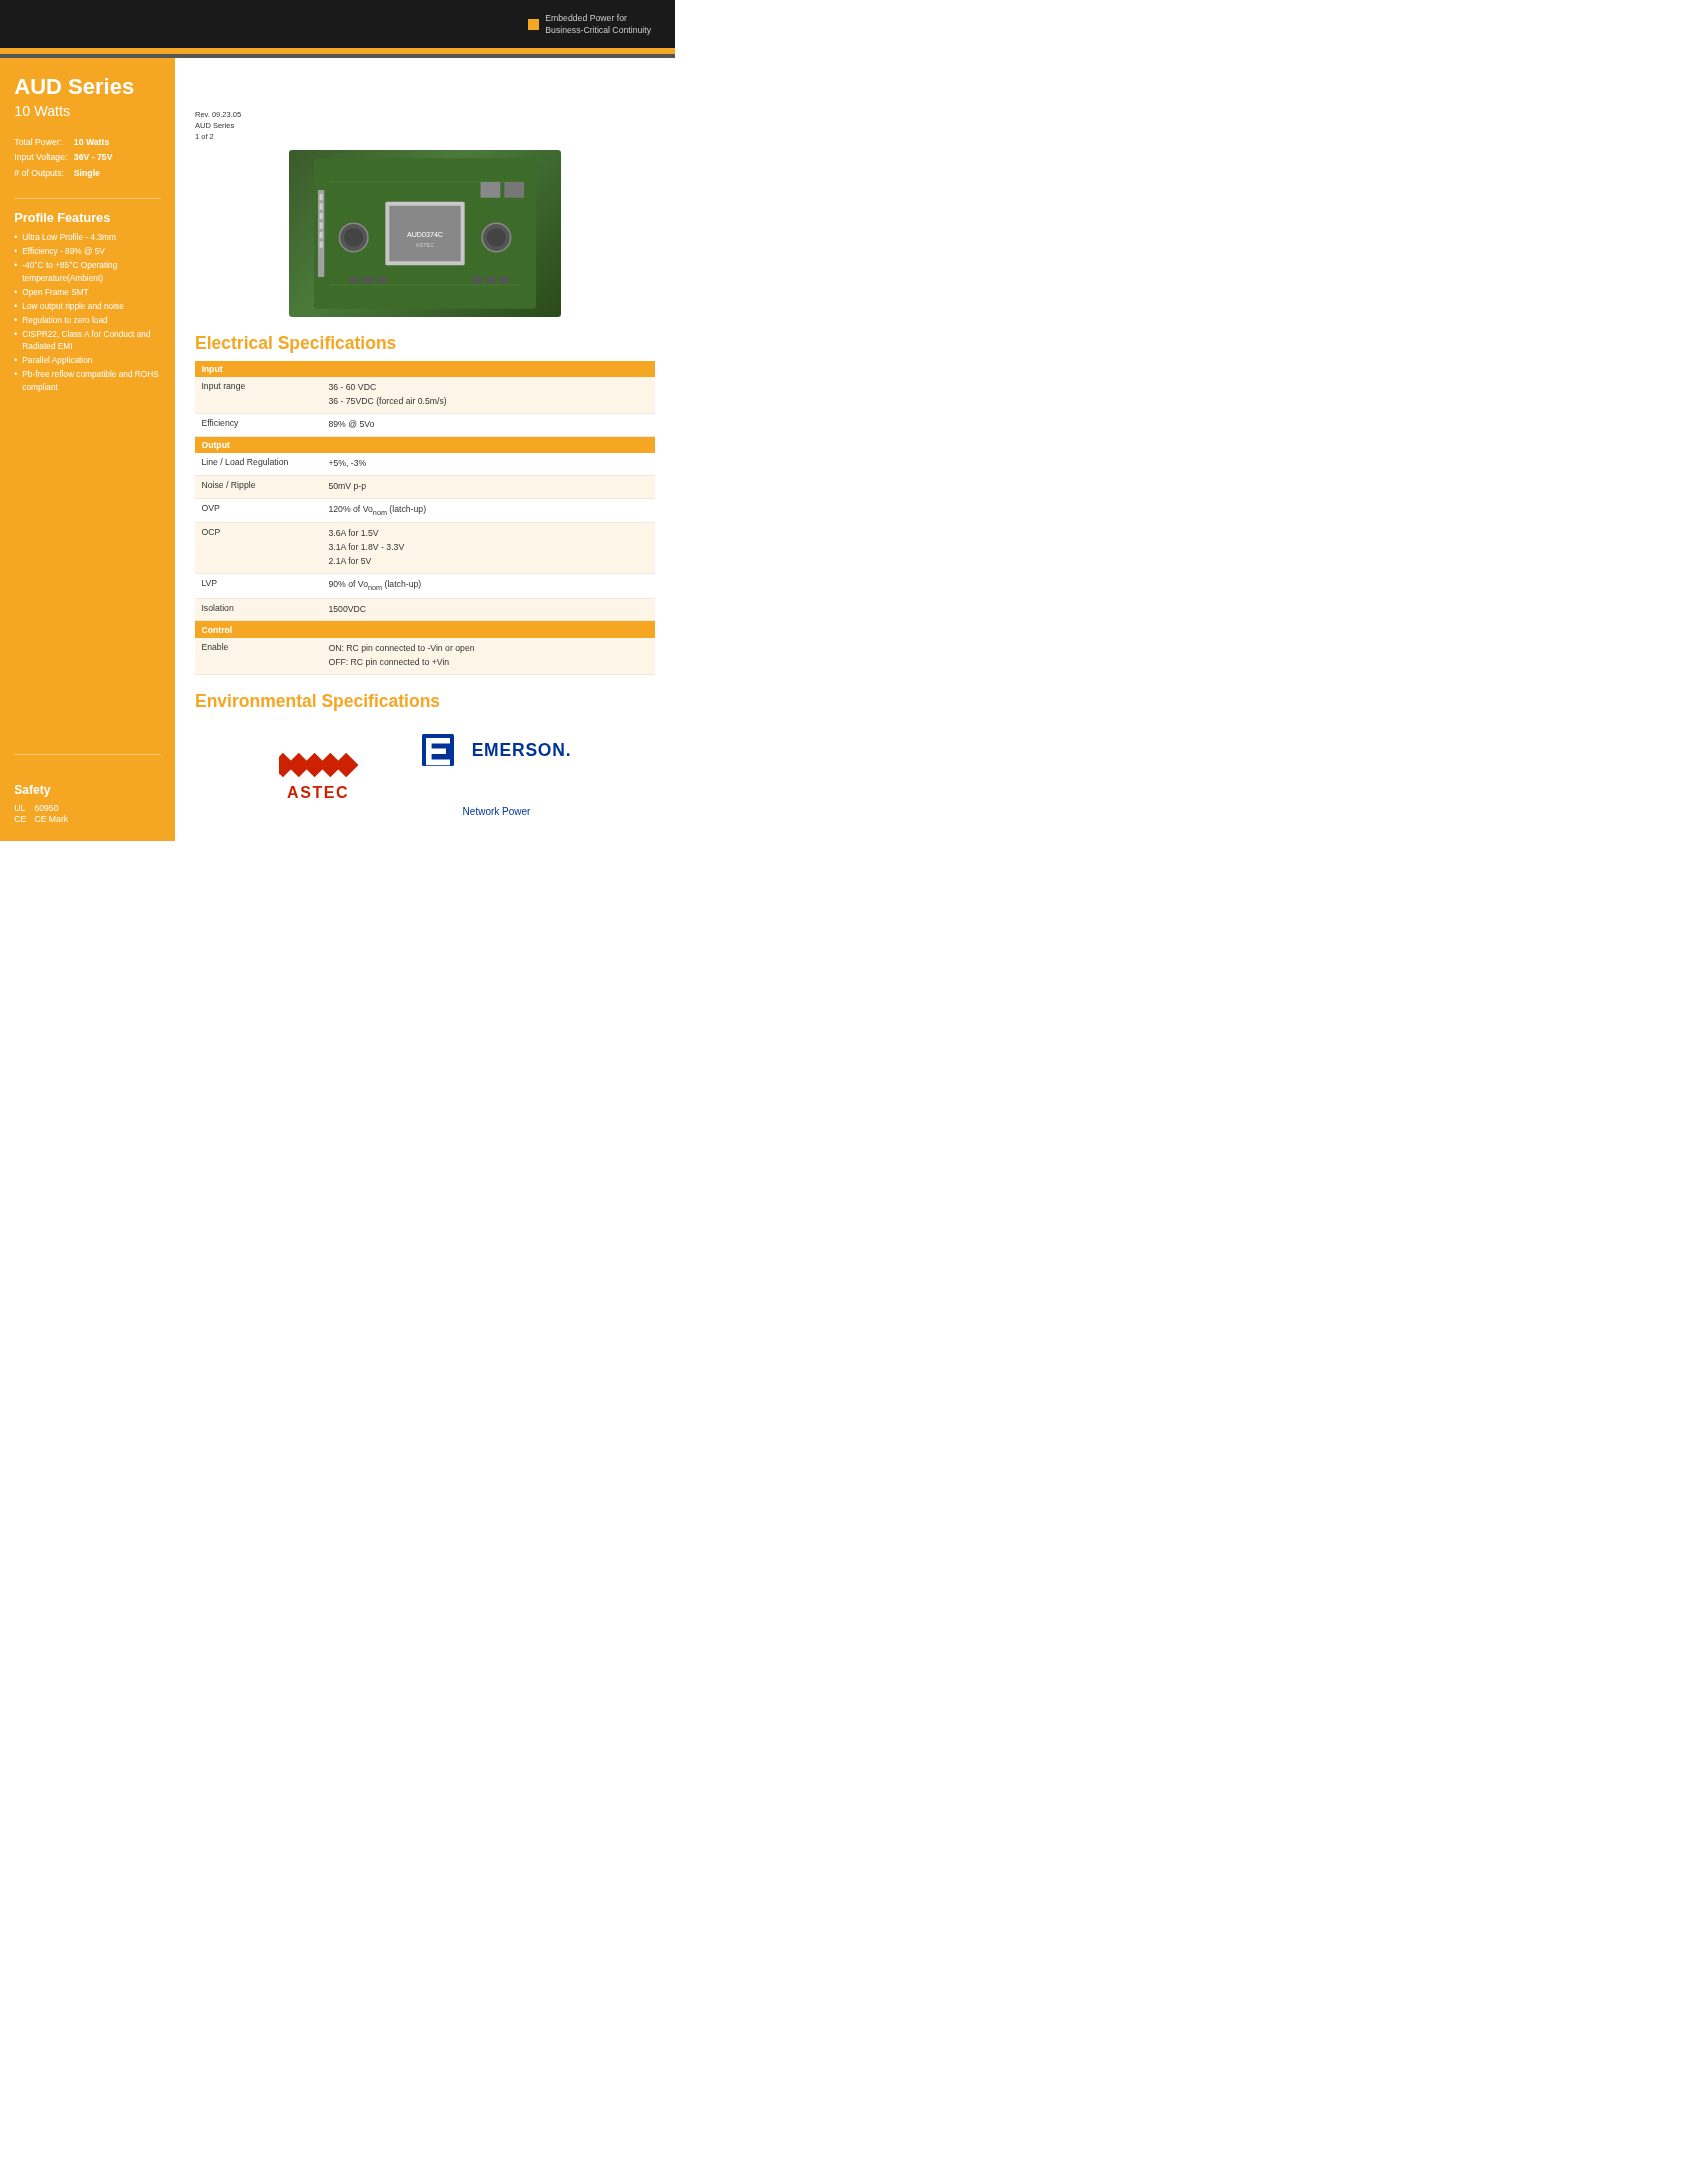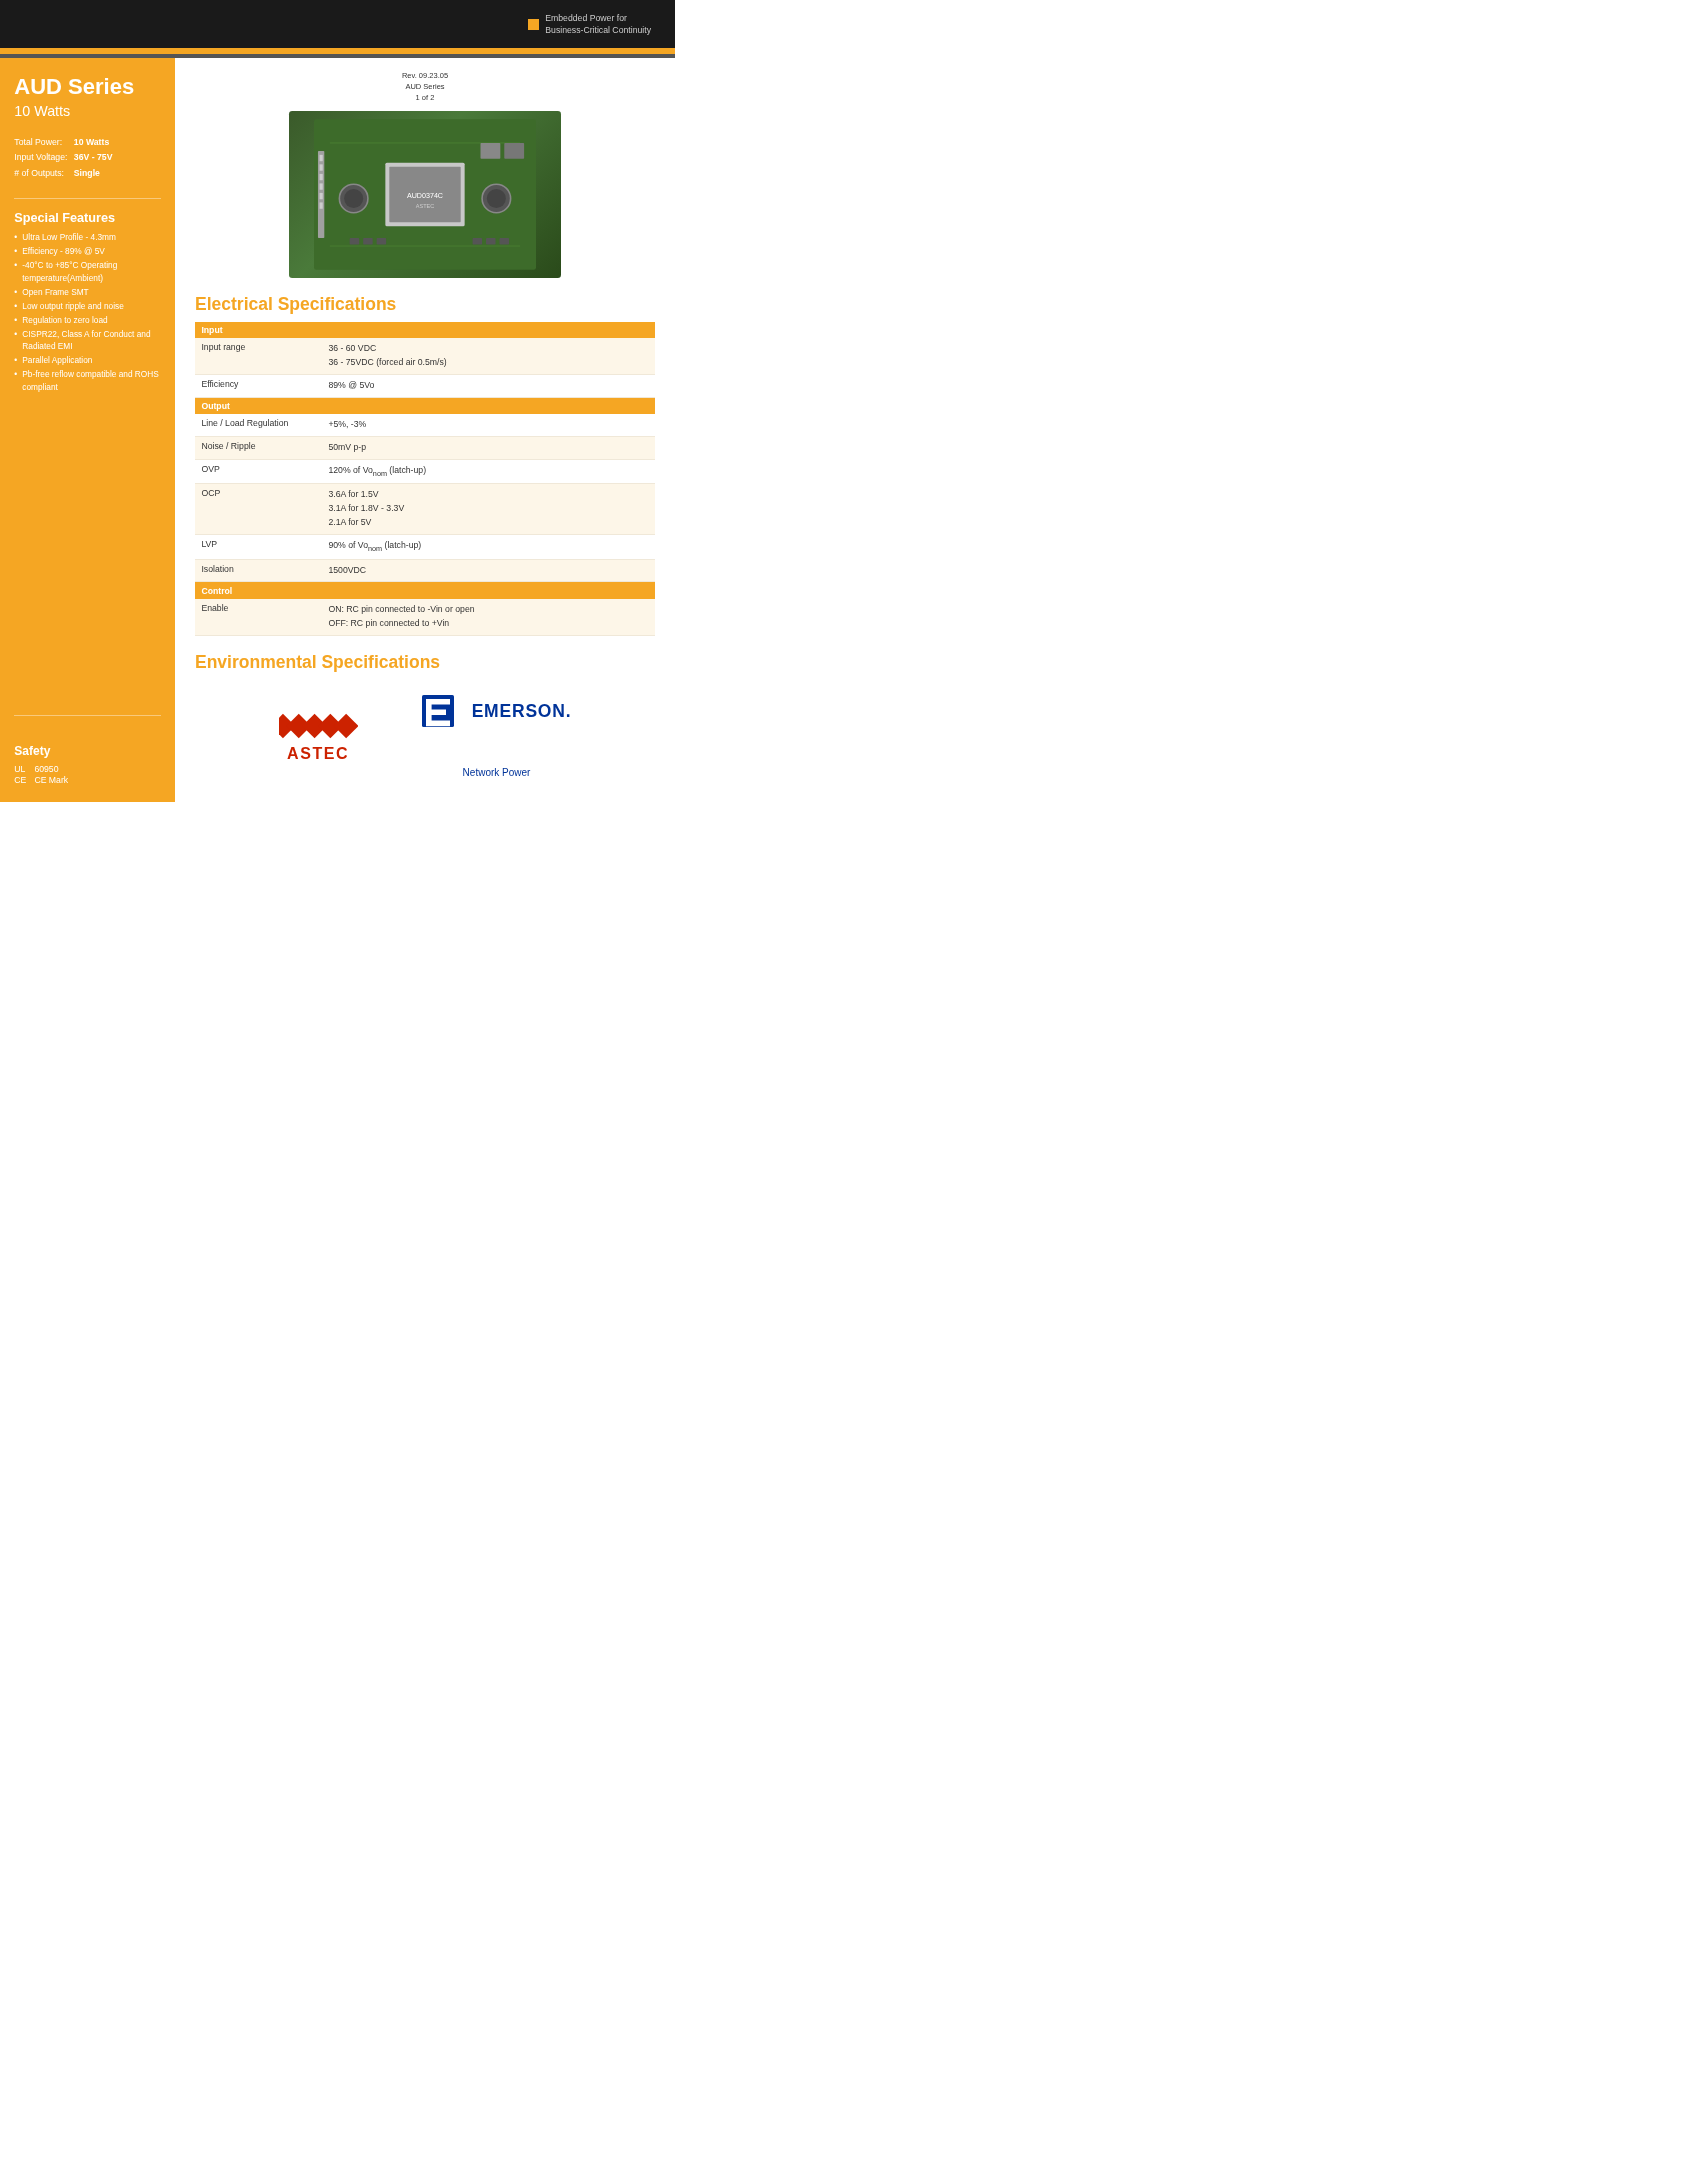--- a/index.html
+++ b/index.html
@@ -145,25 +145,26 @@
 
     
     .content {
       flex: 1;
       padding: 12px 20px 16px 20px;
       background: #fff;
     }
 
     
     .rev-info {
-      text-align: center;
+      text-align: left;
       font-size: 7.5px;
       color: #333;
       line-height: 1.5;
       margin-bottom: 8px;
+      margin-top: 39px;
     }
 
     
     .product-image-area {
       text-align: center;
       margin-bottom: 16px;
     }
     .product-image-placeholder {
       width: 272px;
       height: 167px;
@@ -335,21 +336,21 @@
             <tr>
               <td># of Outputs:</td>
               <td><strong>Single</strong></td>
             </tr>
           </tbody>
             </table>
         </div>
 
         <hr class="sidebar-divider">
 
-        <div class="sidebar-section-title">Special Features</div>
+        <div class="sidebar-section-title">Profile Features</div>
         <ul class="sidebar-features">
           <li>Ultra Low Profile - 4.3mm</li>
           <li>Efficiency - 89% @ 5V</li>
           <li>-40°C to +85°C Operating temperature(Ambient)</li>
           <li>Open Frame SMT</li>
           <li>Low output ripple and noise</li>
           <li>Regulation to zero load</li>
           <li>CISPR22, Class A for Conduct and Radiated EMI</li>
           <li>Parallel Application</li>
           <li>Pb-free reflow compatible and ROHS compliant</li>

